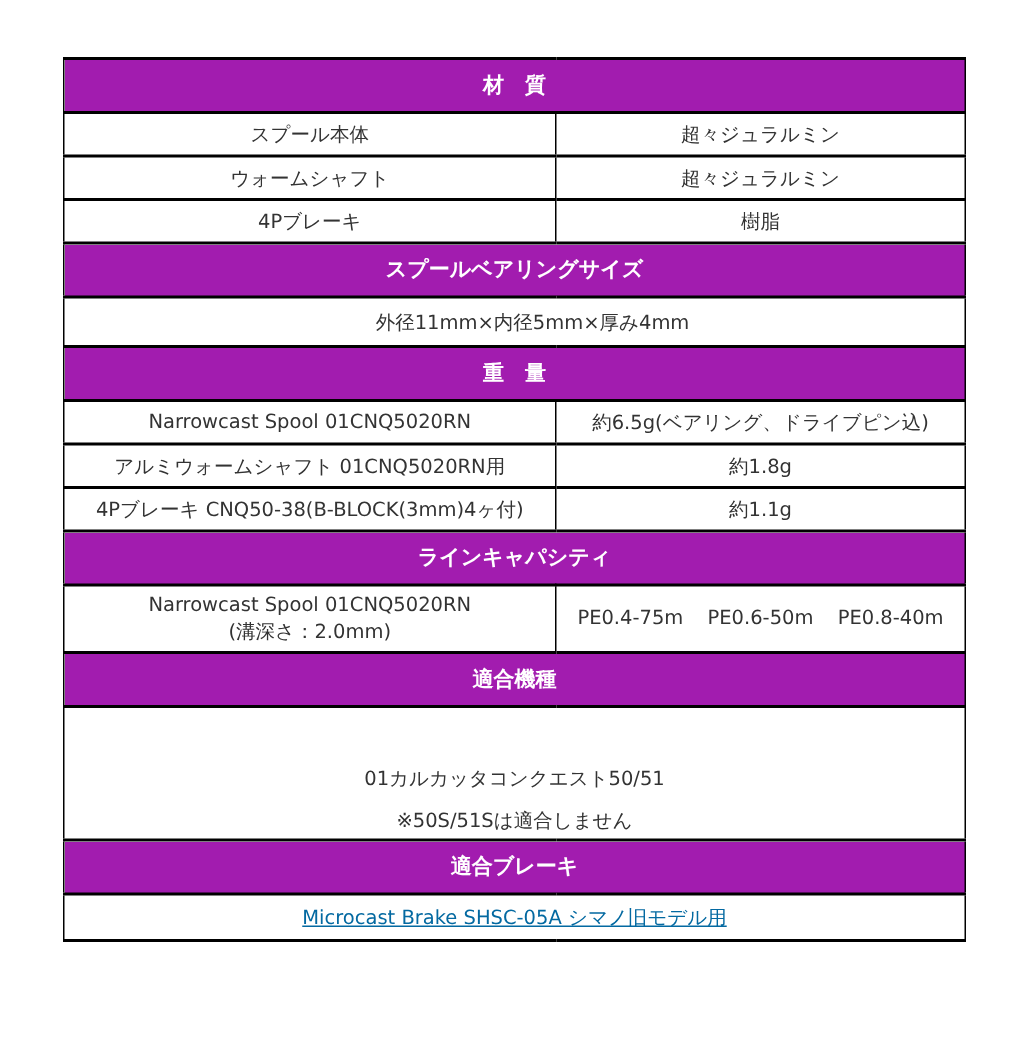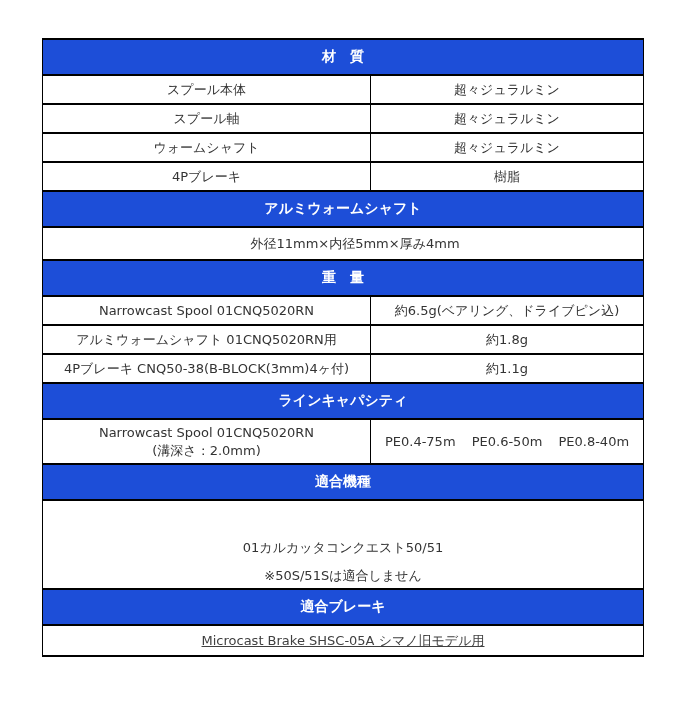--- a/index.html
+++ b/index.html
@@ -32,36 +32,36 @@
     border-bottom-width: 2px;
     text-align: center;
     vertical-align: middle;
     color: #333333;
     font-size: 13px;
     padding: 0 4px;
     overflow: hidden;
     white-space: nowrap;
   }
   td.head {
-    background: #1d4ed8;
+    background: #a21caf;
     color: #ffffff;
     font-weight: bold;
     font-size: 14px;
     height: 34px;
   }
   td.row { height: 27px; }
   td.bearing-row { height: 31px; padding-left: 28px; }
   td.cap-label { height: 43px; line-height: 1.35; }
   td.cap-values { height: 43px; }
   .pe-value { display: inline-block; margin: 0 6px; }
   td.models-cell { height: 87px; }
   .model-line { margin-bottom: 10px; margin-top: 34px; }
   td.link-cell { height: 29px; }
   a.brake-link {
-    color: #404040;
+    color: #0369a1;
     text-decoration: underline;
     cursor: pointer;
   }
 </style>
 </head>
 <body>
 
 <div class="page">
   <table class="spec-table">
     <colgroup>
@@ -71,34 +71,30 @@
     <tbody>
 
       <tr>
         <td colspan="2" class="head">材　質</td>
       </tr>
       <tr>
         <td class="row">スプール本体</td>
         <td class="row">超々ジュラルミン</td>
       </tr>
       <tr>
-        <td class="row">スプール軸</td>
-        <td class="row">超々ジュラルミン</td>
-      </tr>
-      <tr>
         <td class="row">ウォームシャフト</td>
         <td class="row">超々ジュラルミン</td>
       </tr>
       <tr>
         <td class="row">4Pブレーキ</td>
         <td class="row">樹脂</td>
       </tr>
 
       <tr>
-        <td colspan="2" class="head">アルミウォームシャフト</td>
+        <td colspan="2" class="head">スプールベアリングサイズ</td>
       </tr>
       <tr>
         <td colspan="2" class="bearing-row">外径11mm×内径5mm×厚み4mm</td>
       </tr>
 
       <tr>
         <td colspan="2" class="head">重　量</td>
       </tr>
       <tr>
         <td class="row">Narrowcast Spool 01CNQ5020RN</td>

